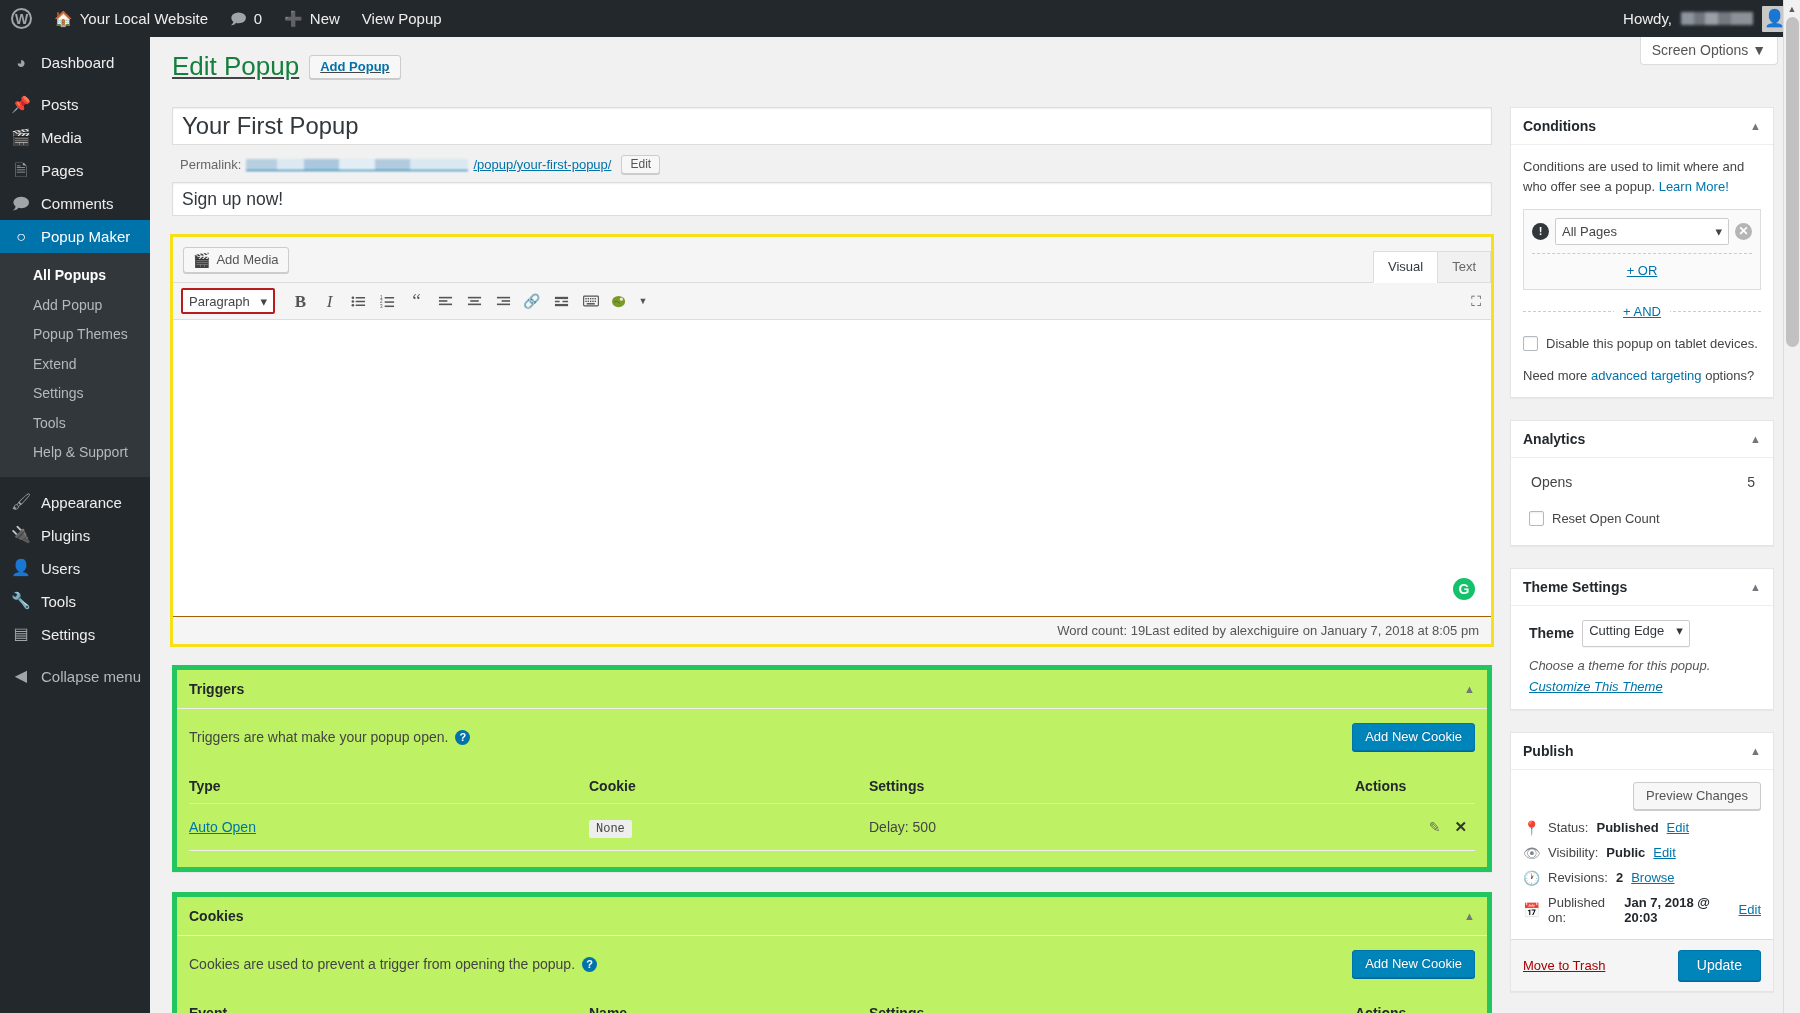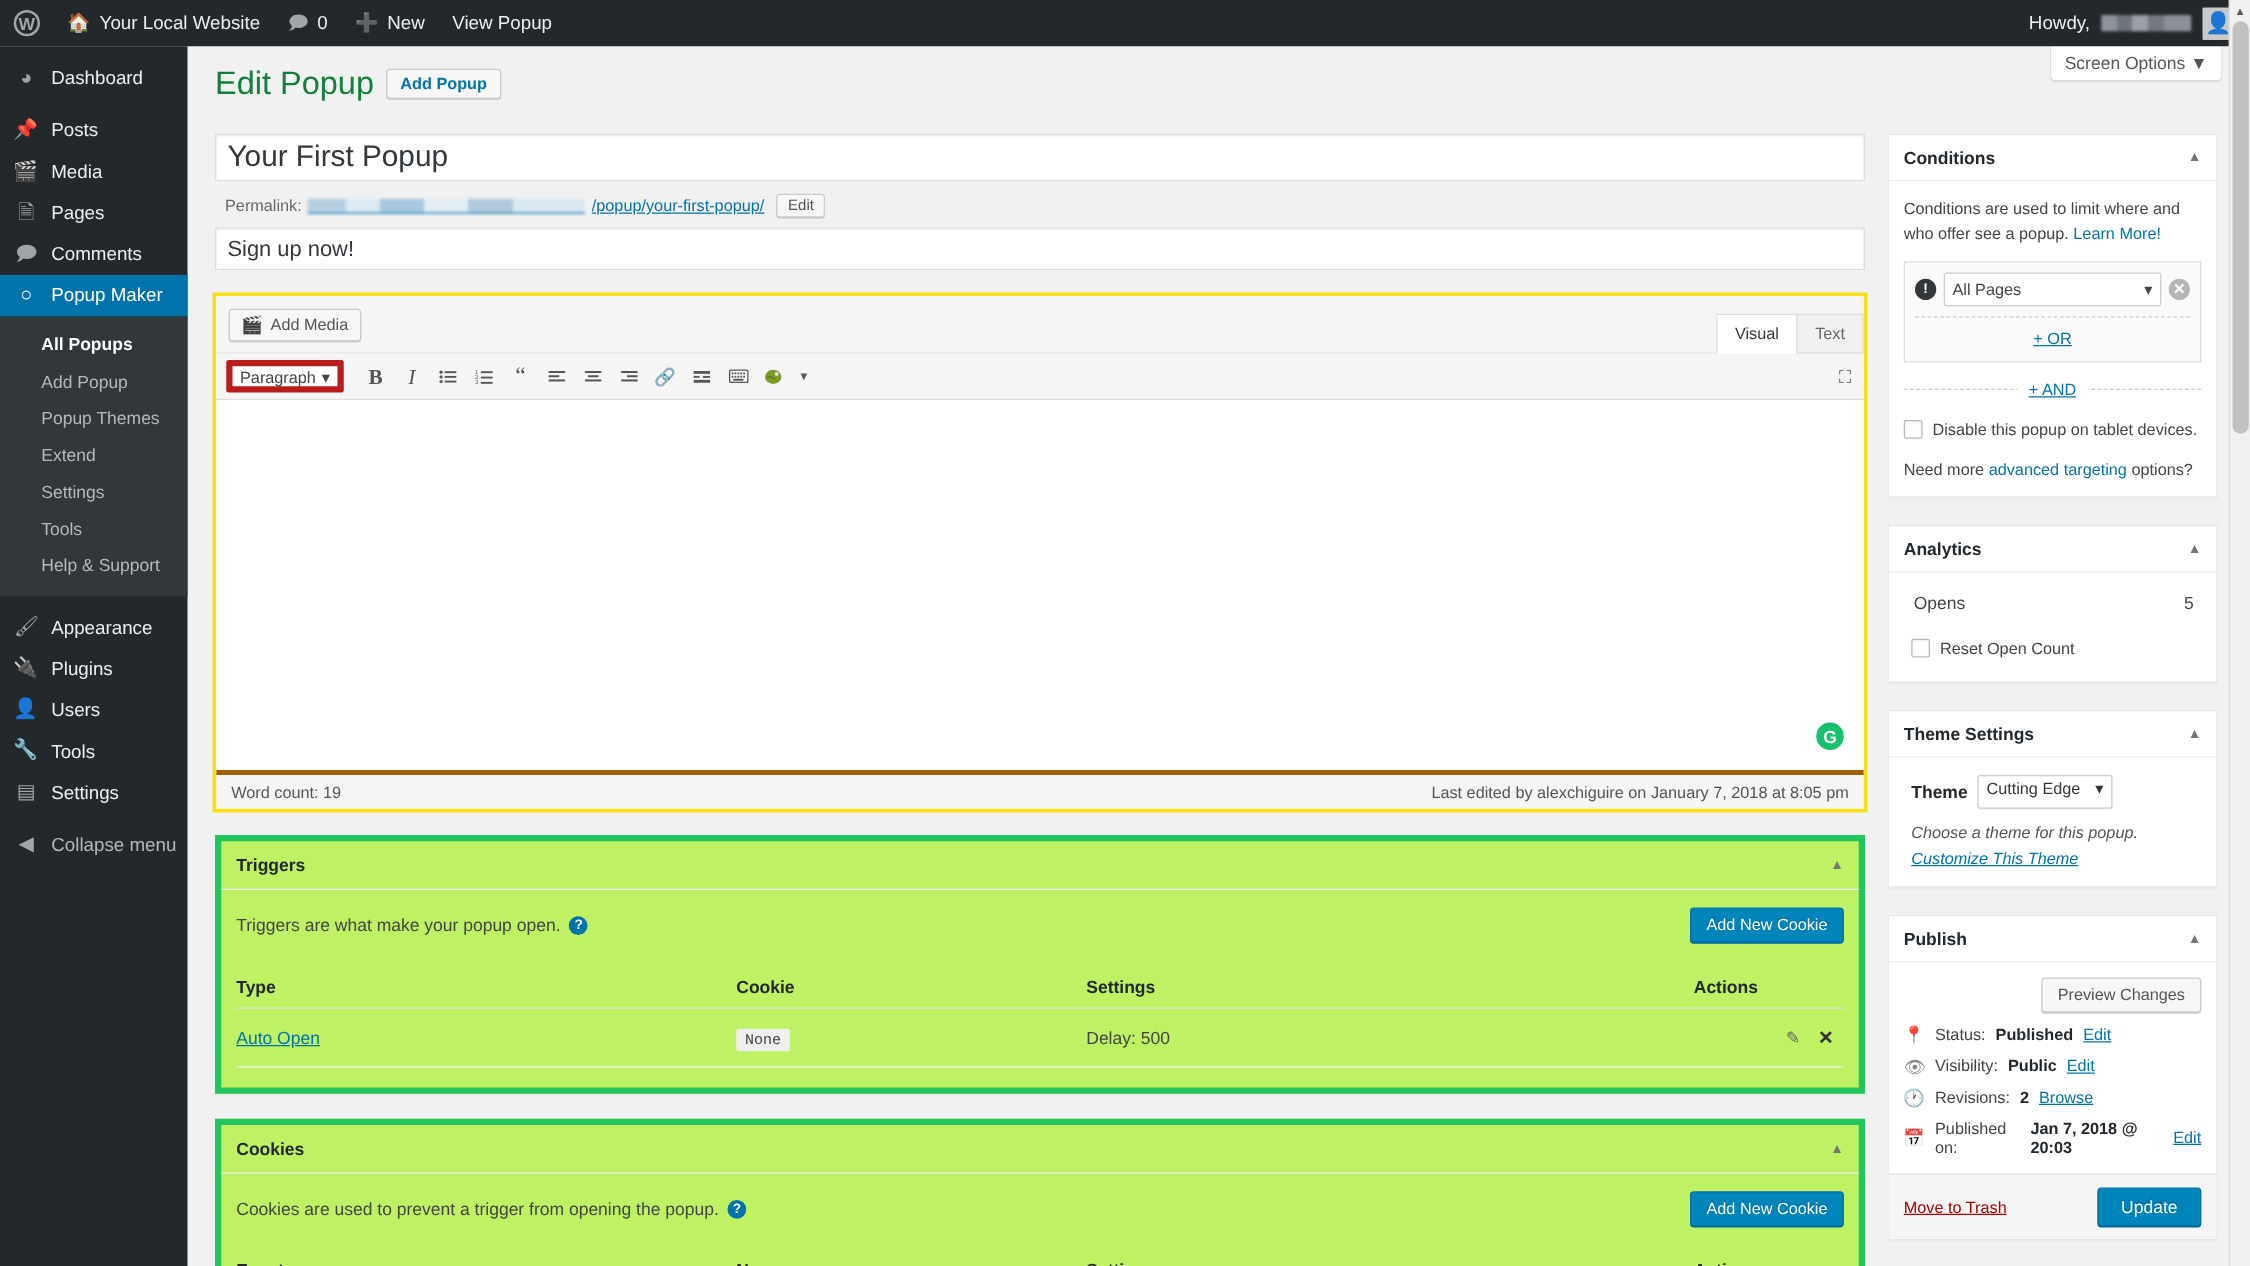--- a/index.html
+++ b/index.html
@@ -64,20 +64,21 @@
     display:block; padding:6px 0 6px 33px; font-size:14px;
     color:#b4b9be; cursor:pointer; line-height:1.25;
   }
   .sub-item.current { color:#fff; font-weight:bold; }
   .collapse-item { color:#b4b9be; }
 
   
   #content {
     position:absolute; top:37px; left:150px; width:1650px; height:976px;
     background:#f1f1f1;
+    text-decoration:underline;
   }
   .screen-options-wrap { position:absolute; top:0; right:22px; }
   .screen-options-btn {
     background:#fff; border:1px solid #ddd; border-top:none;
     border-radius:0 0 4px 4px; padding:5px 11px 6px;
     font-size:14px; color:#555; cursor:pointer;
     box-shadow:0 1px 1px -1px rgba(0,0,0,.1);
   }
   .page-head {
     display:flex; align-items:center; gap:10px;
@@ -149,21 +150,21 @@
     border:1px solid #ddd; border-bottom-color:#ddd;
     background:#f1f1f1; margin-left:-1px;
   }
   .editor-tab.active { background:#fff; border-bottom-color:#fff; color:#32373c; }
   .mce-toolbar {
     display:flex; align-items:center; gap:2px;
     padding:5px 8px; background:#f5f5f5; border-bottom:1px solid #ddd;
     position:relative;
   }
   .mce-select {
-    background:#fff; border:5px solid #b91c1c; border-radius:2px;
+    background:#fff; border:2px solid #b91c1c; border-radius:2px;
     font-size:13px; color:#444; padding:3px 6px;
     width:94px; height:26px; display:flex; align-items:center;
     justify-content:space-between; cursor:pointer;
   }
   .mce-btn {
     width:27px; height:26px; display:flex; align-items:center;
     justify-content:center; cursor:pointer; color:#555;
     font-size:15px; border-radius:2px; line-height:1;
   }
   .mce-fs { position:absolute; right:10px; color:#555; font-size:14px; cursor:pointer; }
@@ -173,23 +174,23 @@
     font-size:16px; line-height:1.55; color:#333; position:relative;
   }
   .grammarly-badge {
     position:absolute; right:16px; bottom:16px;
     width:22px; height:22px; border-radius:50%;
     background:#15c26b; color:#fff; display:flex;
     align-items:center; justify-content:center;
     font-size:14px; font-weight:bold; line-height:1;
   }
   .editor-foot {
-    background:#f5f5f5; border-top:4px solid #a16207;
+    background:#f5f5f5; border-top:1px solid #a16207;
     padding:6px 12px; font-size:13px; color:#555;
-    display:flex; justify-content:space-between; align-items:center;
+    display:flex; justify-content:flex-end; align-items:center;
   }
 
   
   .postbox {
     background:#bef264; border:5px solid #22c55e; margin-top:20px;
     box-shadow:0 1px 1px rgba(0,0,0,.04);
   }
   .postbox-head {
     display:flex; align-items:center; justify-content:space-between;
     padding:11px 12px; border-bottom:1px solid #eee; cursor:pointer;

